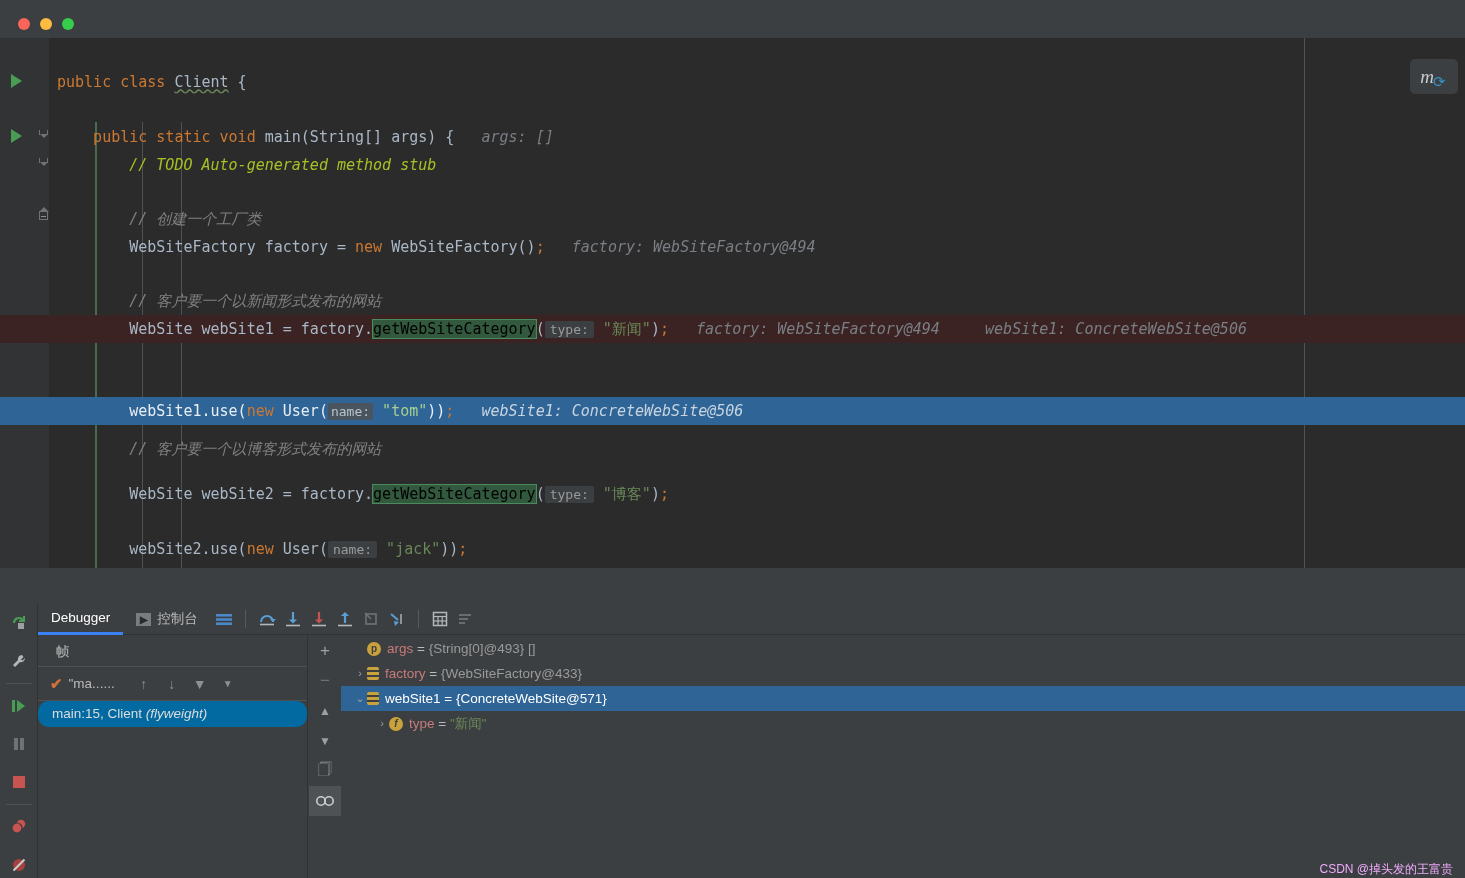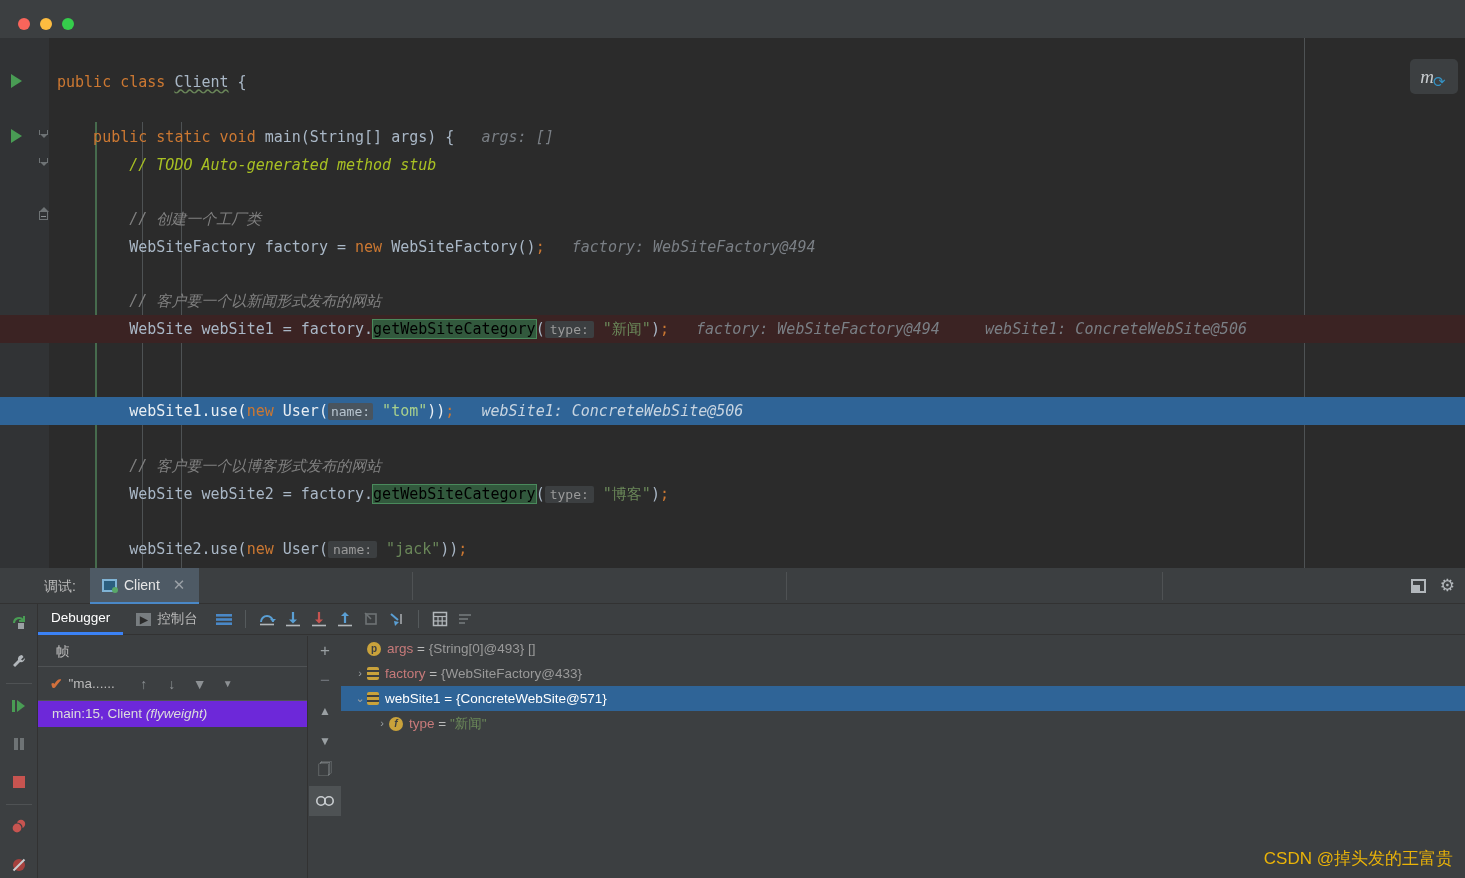--- a/index.html
+++ b/index.html
@@ -256,21 +256,21 @@
     border-bottom: 1px solid #4f5254;
   }
   .thread-lbl { color: #bbbbbb; font-size: 13.5px; }
   .check { color: #d2703c; font-size: 15px; font-weight: bold; }
   .ctl-ico { color: #8d9194; font-size: 14px; width: 22px; text-align: center; }
   .frame-row {
     height: 26px; line-height: 26px;
     padding-left: 14px;
     color: #bbbbbb; font-size: 13.5px;
   }
-  .frame-row.sel { background: #6d28d9; color: #dcdcdc; }
+  .frame-row.sel { background: #0369a1; color: #dcdcdc; border-radius: 11px; }
   .frame-row i { font-style: italic; }
 
   .midbtn { width: 32px; height: 30px; display: flex; align-items: center; justify-content: center; color: #9aa0a3; font-size: 17px; }
   .midbtn.active { background: #4e5254; }
 
   .var-row {
     height: 25px; line-height: 25px;
     font-size: 13.5px; color: #bbbbbb;
     white-space: pre;
     display: flex; align-items: center;
@@ -296,22 +296,22 @@
     background: linear-gradient(#c9a23b 0 3px, #3c3f41 3px 5px, #c9a23b 5px 8px, #3c3f41 8px 10px, #c9a23b 10px 13px);
     width: 12px; height: 13px;
   }
   .vname { color: #c77a7a; }
   .veq { color: #bbbbbb; }
   .vval { color: #9a9a9a; }
   .vstr { color: #6a8759; }
   .var-row.sel .vname, .var-row.sel .veq, .var-row.sel .vval { color: #ffffff; }
 
   .watermark {
-    position: absolute; right: 12px; bottom: 8px;
-    color: #eab308; font-size: 17px;
+    position: absolute; right: 12px; bottom: 0;
+    color: #f0abfc; font-size: 12px;
   }
 </style>
 </head>
 <body>
 
 <div class="app">
 
   <div class="titlebar">
     <div class="lights">
       <div class="light l-red"></div>
@@ -339,49 +339,34 @@
       <div class="vline"></div>
       <div id="code-lines">
           <div class="line" style="top: 30px;"><span class="code-text"><span class="kw">public </span><span class="kw">class </span><span class="cls wavy">Client</span><span class="txt"> {</span></span></div>
           <div class="line" style="top: 85px;"><span class="code-text"><span class="kw">    public </span><span class="kw">static </span><span class="kw">void </span><span class="txt">main</span><span class="txt">(String[] args) {</span><span class="hint">   args: []</span></span></div>
           <div class="line" style="top: 113px;"><span class="code-text"><span class="com-todo">        // TODO Auto-generated method stub</span></span></div>
           <div class="line" style="top: 167px;"><span class="code-text"><span class="com">        // 创建一个工厂类</span></span></div>
           <div class="line" style="top: 195px;"><span class="code-text"><span class="txt">        WebSiteFactory factory = </span><span class="kw">new </span><span class="txt">WebSiteFactory()</span><span class="semi">;</span><span class="hint">   factory: WebSiteFactory@494</span></span></div>
           <div class="line" style="top: 249px;"><span class="code-text"><span class="com">        // 客户要一个以新闻形式发布的网站</span></span></div>
           <div class="line hl-break" style="top: 277px; left: -49px; padding-left: 49px;"><span class="code-text"><span class="txt">        WebSite webSite1 = factory.</span><span class="search-hl">getWebSiteCategory</span><span class="txt">(</span><span class="pnam">type:</span><span class="str"> "新闻"</span><span class="txt">)</span><span class="semi">;</span><span class="hint">   factory: WebSiteFactory@494     webSite1: ConcreteWebSite@506</span></span></div>
           <div class="line hl-exec exec-line" style="top: 359px; left: -49px; padding-left: 49px;"><span class="code-text"><span class="txt">        webSite1.use(</span><span class="kw">new </span><span class="txt">User(</span><span class="pnam-b">name:</span><span class="str"> "tom"</span><span class="txt">))</span><span class="semi">;</span><span class="hint">   webSite1: ConcreteWebSite@506</span></span></div>
-          <div class="line" style="top: 414px;"><span class="code-text"><span class="com">        // 客户要一个以博客形式发布的网站</span></span></div>
+          <div class="line" style="top: 397px;"><span class="code-text"><span class="com">        // 客户要一个以博客形式发布的网站</span></span></div>
           <div class="line" style="top: 442px;"><span class="code-text"><span class="txt">        WebSite webSite2 = factory.</span><span class="search-hl">getWebSiteCategory</span><span class="txt">(</span><span class="pnam">type:</span><span class="str"> "博客"</span><span class="txt">)</span><span class="semi">;</span></span></div>
           <div class="line" style="top: 497px;"><span class="code-text"><span class="txt">        webSite2.use(</span><span class="kw">new </span><span class="txt">User(</span><span class="pnam">name:</span><span class="str"> "jack"</span><span class="txt">))</span><span class="semi">;</span></span></div>
         </div>
     </div>
 
     <div class="maven-btn">
       <span class="maven-m">m</span>
       <span class="maven-refresh">⟳</span>
     </div>
   </div>
 
   <div class="debug-win">
 
-    <div class="tabbar">
-      <div class="tab-label">调试:</div>
-      <div class="tab-client">
-        <span class="appicon"></span>
-        <span class="tname">Client</span>
-        <span class="tab-x">✕</span>
-      </div>
-      <div class="tabsep" style="left:412px"></div>
-      <div class="tabsep" style="left:786px"></div>
-      <div class="tabsep" style="left:1162px"></div>
-      <div class="win-icons">
-        <div class="ico-restore"></div>
-        <div class="ico-gear">⚙</div>
-      </div>
-    </div>
 
     <div class="ltool">
       <div class="ltool-btn">
         <svg width="18" height="18" viewBox="0 0 18 18">
             <path d="M4 9a5 5 0 0 1 9-3" stroke="#499c54" stroke-width="2" fill="none"></path>
             <path d="M14 2v5h-5" stroke="#499c54" stroke-width="2" fill="none"></path>
             <rect x="8" y="9" width="6" height="6" fill="#9aa0a3"></rect>
           </svg>
       </div>
       <div class="ltool-btn">

